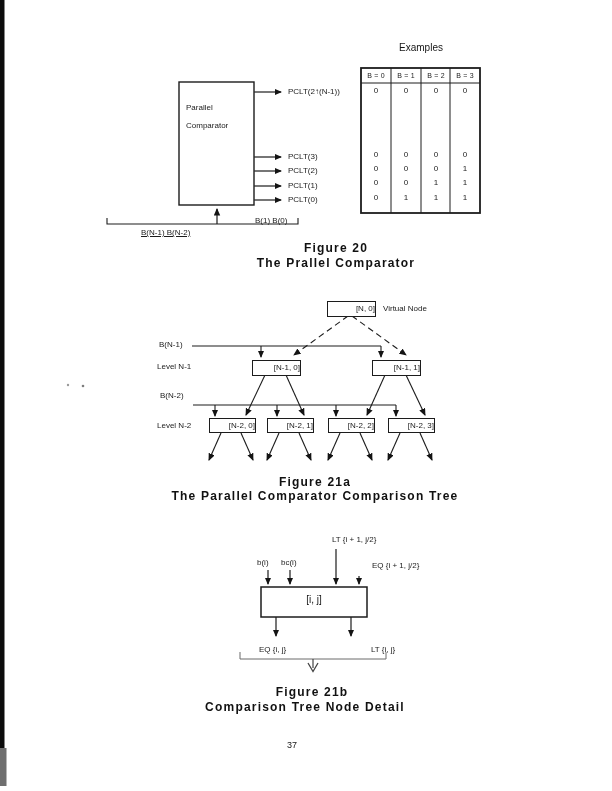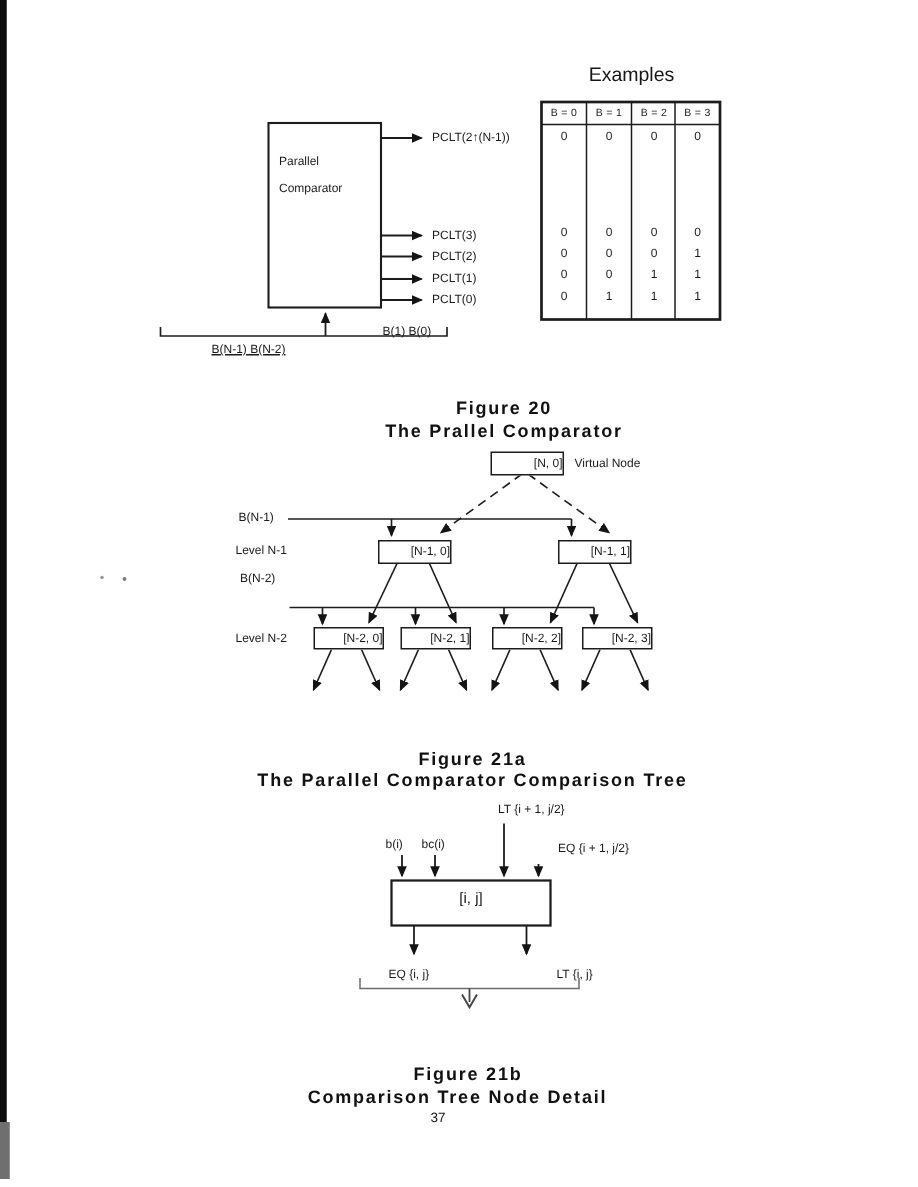--- a/index.html
+++ b/index.html
@@ -2,21 +2,21 @@
 <html><head>
 <meta charset="utf-8">
 <style>
   html,body{margin:0;padding:0;}
   body{
     width:612px;height:791px;position:relative;background:#ffffff;
     font-family:"Liberation Sans", sans-serif;color:#161616;overflow:hidden;
   }
   .abs{position:absolute;white-space:nowrap;}
   .lbl{font-size:8px;line-height:10px;color:#1b1b1b;}
-  .cap{font-size:12px;line-height:14px;font-weight:bold;letter-spacing:1.2px;color:#111;text-align:center;width:300px;margin-top:24px;}
+  .cap{font-size:12px;line-height:14px;font-weight:bold;letter-spacing:1.2px;color:#111;text-align:center;width:300px;}
   .ctr{text-align:center;}
   .cell{width:30px;text-align:center;font-size:8px;line-height:10px;color:#1b1b1b;}
   .hcell{width:30px;text-align:center;font-size:7px;line-height:9px;color:#1b1b1b;letter-spacing:0.2px;}
   .nodebox{position:absolute;border:1.2px solid #1c1c1c;background:#fff;
     font-size:8px;line-height:13px;text-align:right;color:#1b1b1b;}
   svg{position:absolute;left:0;top:0;}
 </style>
 </head>
 <body>
 
@@ -98,21 +98,21 @@
 
 <div class="abs lbl" style="left:288px;top:87px;">PCLT(2↑(N-1))</div>
 <div class="abs lbl" style="left:288px;top:152px;">PCLT(3)</div>
 <div class="abs lbl" style="left:288px;top:166px;">PCLT(2)</div>
 <div class="abs lbl" style="left:288px;top:181px;">PCLT(1)</div>
 <div class="abs lbl" style="left:288px;top:195px;">PCLT(0)</div>
 
 <div class="abs lbl" style="left:141px;top:228px;text-decoration:underline;">B(N-1) B(N-2)</div>
 <div class="abs lbl" style="left:255px;top:216px;">B(1) B(0)</div>
 
-<div class="abs ctr" style="left:391px;top:42px;width:60px;font-size:13px;">Examples</div>
+<div class="abs ctr" style="left:391px;top:42px;width:60px;font-size:10px;">Examples</div>
 
 <div class="abs hcell" style="left:361px;top:71px;">B = 0</div>
 <div class="abs hcell" style="left:391px;top:71px;">B = 1</div>
 <div class="abs hcell" style="left:421px;top:71px;">B = 2</div>
 <div class="abs hcell" style="left:450px;top:71px;">B = 3</div>
 
 <div class="abs cell" style="left:361px;top:86px;">0</div>
 <div class="abs cell" style="left:391px;top:86px;">0</div>
 <div class="abs cell" style="left:421px;top:86px;">0</div>
 <div class="abs cell" style="left:450px;top:86px;">0</div>
@@ -142,21 +142,21 @@
 
 <div class="nodebox" style="left:327px;top:301px;width:47px;height:14px;">[N, 0]</div>
 <div class="abs lbl" style="left:383px;top:304px;">Virtual Node</div>
 
 <div class="abs lbl" style="left:159px;top:340px;">B(N-1)</div>
 <div class="abs lbl" style="left:157px;top:362px;">Level N-1</div>
 
 <div class="nodebox" style="left:252px;top:360px;width:47px;height:14px;">[N-1, 0]</div>
 <div class="nodebox" style="left:372px;top:360px;width:47px;height:14px;">[N-1, 1]</div>
 
-<div class="abs lbl" style="left:160px;top:381px;text-align:center;">B(N-2)</div>
+<div class="abs lbl" style="left:160px;top:391px;text-align:center;">B(N-2)</div>
 <div class="abs lbl" style="left:157px;top:421px;">Level N-2</div>
 
 <div class="nodebox" style="left:209px;top:418px;width:45px;height:13px;">[N-2, 0]</div>
 <div class="nodebox" style="left:267px;top:418px;width:45px;height:13px;">[N-2, 1]</div>
 <div class="nodebox" style="left:328px;top:418px;width:45px;height:13px;">[N-2, 2]</div>
 <div class="nodebox" style="left:388px;top:418px;width:45px;height:13px;">[N-2, 3]</div>
 
 <div class="abs cap" style="left:165px;top:475px;">Figure 21a</div>
 <div class="abs cap" style="left:165px;top:489px;">The Parallel Comparator Comparison Tree</div>
 

